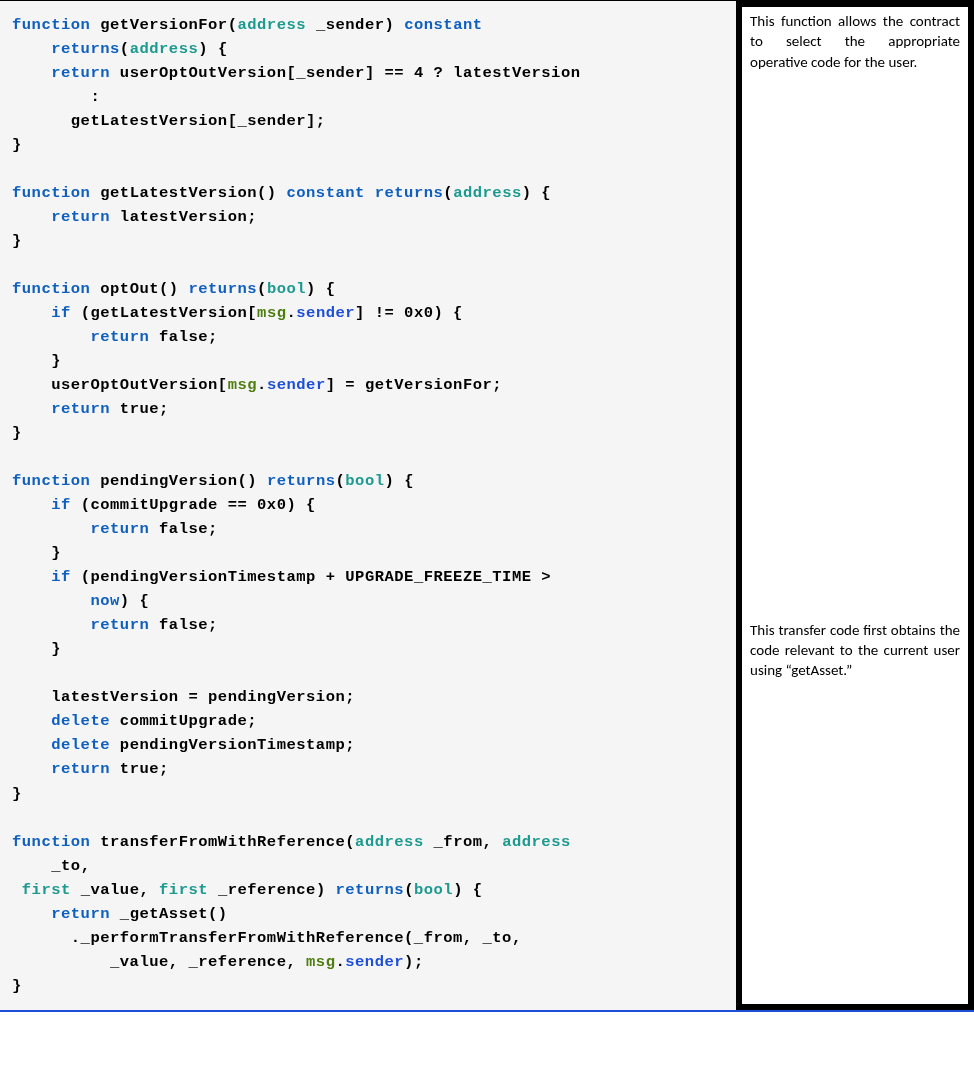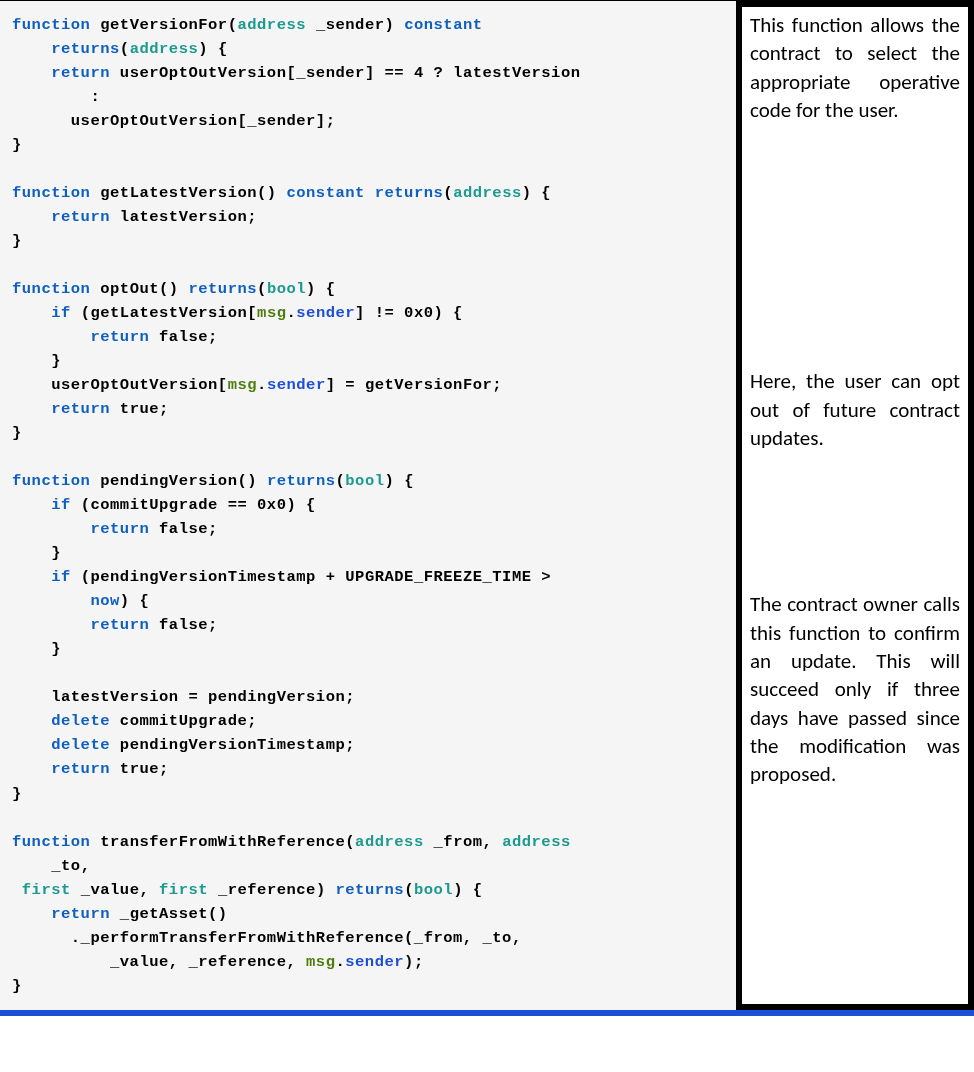--- a/index.html
+++ b/index.html
@@ -6,21 +6,21 @@
     margin: 0;
     padding: 0;
     background: #fff;
     font-family: "Courier New", Courier, monospace;
     width: 974px;
   }
   .wrap {
     display: flex;
     align-items: stretch;
     border-top: 1px solid #000;
-    border-bottom: 6px solid #1d4ed8;
+    border-bottom: 2px solid #1d4ed8;
   }
   .code-pane {
     flex: 1;
     background: #f5f5f5;
     padding: 12px 8px 12px 12px;
     font-size: 15.5px;
     line-height: 1.55;
     white-space: pre;
     color: #000;
     letter-spacing: 0.5px;
@@ -29,42 +29,42 @@
   .code-pane .kw   { color: #0f5fbf; }   
   .code-pane .type { color: #1c9a8f; }   
   .code-pane .msg  { color: #4d7c0f; }   
   .code-pane .sender { color: #1d4ed8; }
 
   .annot-pane {
     width: 226px;
     background: #fff;
     border: 6px solid #000;
     font-family: Calibri, Arial, sans-serif;
-    font-size: 21px;
+    font-size: 15px;
     line-height: 1.35;
     display: flex;
     flex-direction: column;
     font-weight: normal;
   }
   .annot {
     padding: 4px 8px 4px 8px;
     text-align: justify;
     color: #000;
   }
   .annot-pane .pad { flex: 0 0 auto; }
 </style>
 </head>
 <body>
 
 <div class="wrap">
 <div class="code-pane"><span class="kw">function</span> <span>getVersionFor</span>(<span class="type">address</span> <span>_sender</span>) <span class="kw">constant</span>
     <span class="kw">returns</span>(<span class="type">address</span>) {
     <span class="kw">return</span> <span>userOptOutVersion[_sender] == 4 ? latestVersion</span>
         <span>:</span>
-      <span>userOptOutVersion[_sender];</span>
+      <span>getLatestVersion[_sender];</span>
 }
 
 <span class="kw">function</span> <span>getLatestVersion</span>() <span class="kw">constant</span> <span class="kw">returns</span>(<span class="type">address</span>) {
     <span class="kw">return</span> <span>latestVersion;</span>
 }
 
 <span class="kw">function</span> <span>optOut</span>() <span class="kw">returns</span>(<span class="type">bool</span>) {
     <span class="kw">if</span> <span>(getLatestVersion[</span><span class="msg">msg</span>.<span class="sender">sender</span><span>] != 0x0) {</span>
         <span class="kw">return</span> <span>false;</span>
     }
@@ -90,18 +90,17 @@
 <span class="kw">function</span> <span>transferFromWithReference</span>(<span class="type">address</span> <span>_from</span>, <span class="type">address</span>
     <span>_to</span>,
  <span class="type">first</span> <span>_value</span>, <span class="type">first</span> <span>_reference</span>) <span class="kw">returns</span>(<span class="type">bool</span>) {
     <span class="kw">return</span> <span>_getAsset()</span>
       <span>._performTransferFromWithReference(_from, _to,</span>
           <span>_value, _reference, </span><span class="msg">msg</span>.<span class="sender">sender</span><span>);</span>
 }</div>
   <div class="annot-pane">
     <div class="annot">This function allows the contract to select the appropriate operative code for the user.</div>
     <div class="pad" style="height:235px"></div>
-    <div class="annot">Here, the user can opt out of future contract updates.</div>
     <div class="pad" style="height:130px"></div>
-    <div class="annot">The contract owner calls this function to confirm an update. This will succeed only if three days have passed since the modification was proposed.</div>
     <div class="pad" style="height:175px"></div>
+    <div class="annot">This transfer code first obtains the code relevant to the current user using “getAsset.”</div>
   </div>
 </div>
 
 </body></html>

